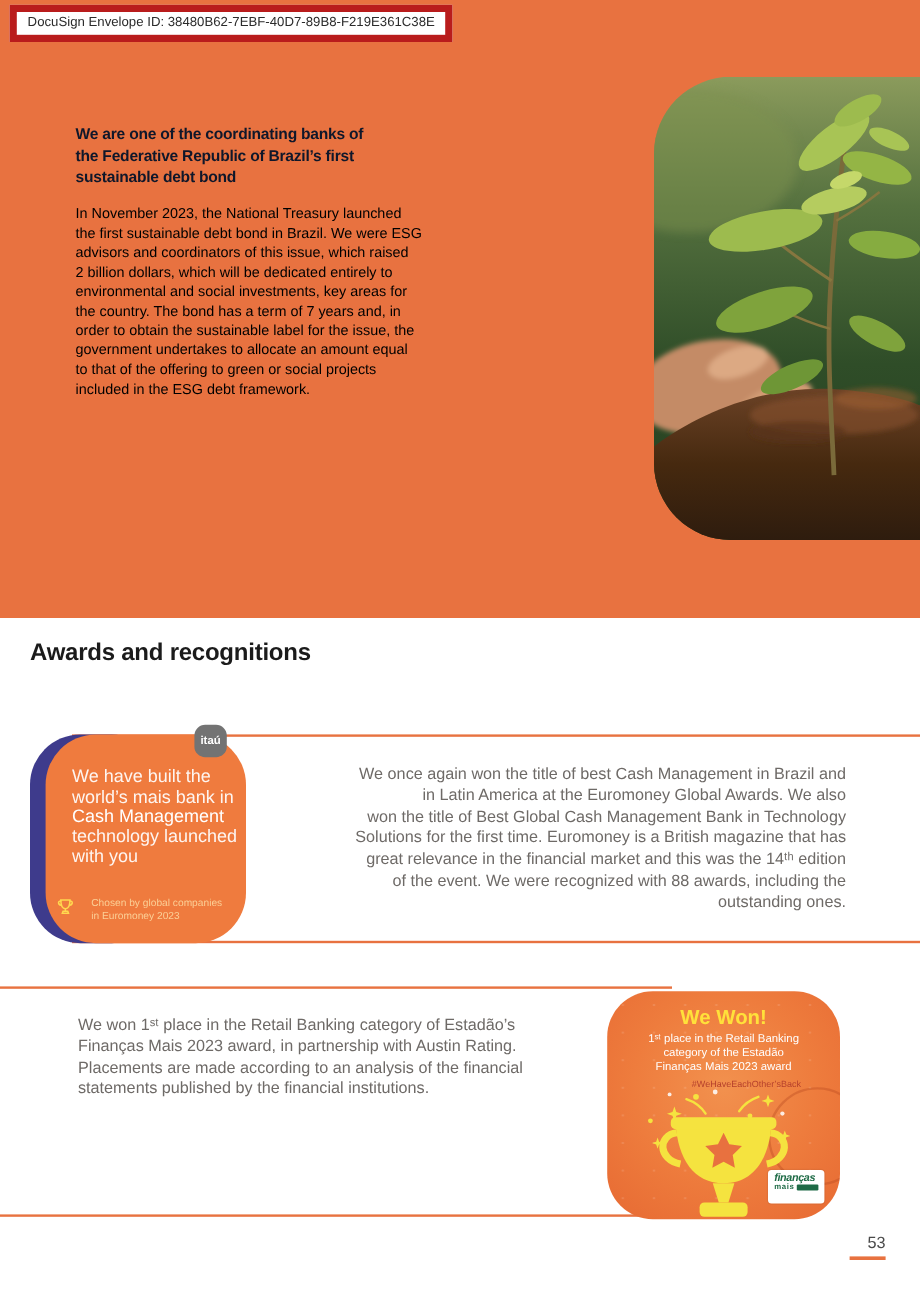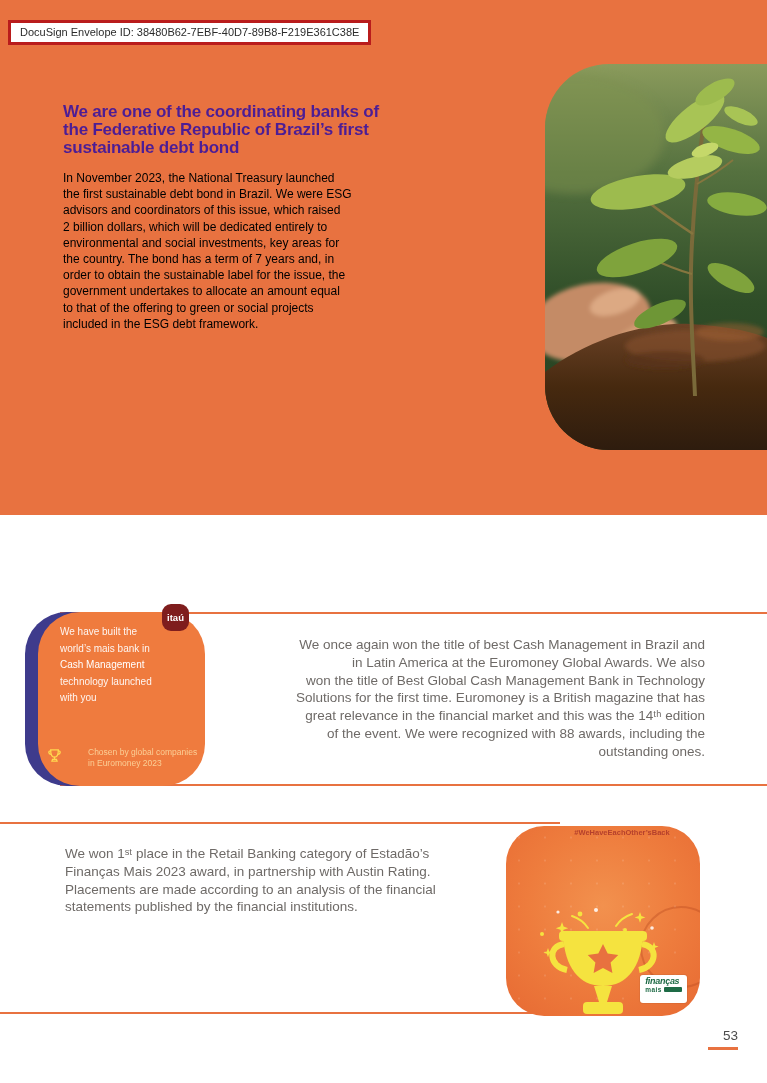--- a/index.html
+++ b/index.html
@@ -6,26 +6,26 @@
   .page{
     position:relative;width:767px;height:1083px;overflow:hidden;background:#fff;
     font-family:"Liberation Sans","DejaVu Sans",sans-serif;
   }
   .abs{position:absolute;}
   .lines{white-space:pre-line;}
 
   
   .hero{left:0;top:0;width:767px;height:515px;background:#E87240;}
   .docusign-bar{
-    left:8px;top:4px;background:#fff;border:3px solid #b91c1c;
-    padding:3px 9px 4px 9px;font-size:11px;color:#2b2b2b;white-space:nowrap;margin-top:16px;
+    left:8px;top:4px;background:#fff;border:6px solid #b91c1c;
+    padding:3px 9px 4px 9px;font-size:11px;color:#2b2b2b;white-space:nowrap;
   }
   .hero-text{left:63px;top:103px;width:330px;}
   .hero-heading{
-    font-size:17px;font-weight:700;line-height:18px;color:#4c1d95;letter-spacing:-0.2px;
+    font-size:13px;font-weight:700;line-height:18px;color:#0f172a;letter-spacing:-0.2px;
   }
   .hero-body{
     margin-top:13px;font-size:12px;line-height:16.2px;color:#000000;
   }
   .photo{
     left:545px;top:64px;width:222px;height:386px;border-radius:64px 0 0 64px;overflow:hidden;
   }
 
   
   .awards-heading{left:25px;top:533px;font-size:20px;font-weight:800;color:#1b1b1b;letter-spacing:-0.2px;}
@@ -34,47 +34,47 @@
   .rule-a2{left:60px;top:784px;width:707px;}
   .rule-b1{left:0;top:822px;width:560px;}
   .rule-b2{left:0;top:1012px;width:560px;}
 
   
   .card1{left:25px;top:612px;width:180px;height:174px;}
   .card1-navy{position:absolute;left:0;top:0;width:110px;height:174px;border-radius:42px;background:#3E3B8C;}
   .card1-face{position:absolute;left:13px;top:0;right:0;height:174px;border-radius:42px;background:#EF7B3E;}
   .itau-badge{
     position:absolute;top:-8px;right:16px;width:27px;height:27px;border-radius:9px;
-    background:#7f1d1d;color:#fff;font-size:9.5px;font-weight:700;
+    background:#737373;color:#fff;font-size:9.5px;font-weight:700;
     display:flex;align-items:center;justify-content:center;
   }
-  .card1-text{position:absolute;left:35px;top:12px;font-size:10px;line-height:16.5px;color:rgba(255,255,255,0.92);}
+  .card1-text{position:absolute;left:35px;top:28px;font-size:15px;line-height:16.5px;color:rgba(255,255,255,0.92);}
   .card1-text .bold{font-weight:400;color:#fff;}
-  .card1-foot{position:absolute;left:21px;bottom:17px;display:flex;align-items:flex-start;gap:25px;}
+  .card1-foot{position:absolute;left:21px;bottom:17px;display:flex;align-items:flex-start;gap:13px;}
   .card1-foot-text{font-size:8.5px;line-height:11px;color:#FBCF96;}
 
   .para1{left:260px;top:636px;width:445px;font-size:13.5px;line-height:17.8px;color:#6E6A67;text-align:right;}
   .para2{left:65px;top:845px;width:420px;font-size:13.5px;line-height:17.8px;color:#6E6A67;}
 
   
   .card2{
     left:506px;top:826px;width:194px;height:190px;border-radius:38px;overflow:hidden;
     background:radial-gradient(circle at 50% 42%, #F2914E 0%, #EE7C3D 52%, #E76A33 100%);
     text-align:center;
   }
   .card2-speckle{
     position:absolute;inset:0;
     background-image:radial-gradient(rgba(255,255,255,0.35) 1px, transparent 1.4px);
     background-size:26px 23px;opacity:.35;
   }
   .card2-ring{position:absolute;right:-22px;bottom:28px;width:78px;height:78px;border-radius:50%;
     border:2px solid rgba(180,70,30,0.35);}
   .card2-title{position:relative;margin-top:12px;font-size:17px;font-weight:800;color:#FFE13A;}
   .card2-sub{position:relative;margin-top:2px;font-size:9.5px;line-height:12.2px;color:#fff;}
-  .card2-hashtag{position:relative;margin-top:2px;font-size:7.5px;font-weight:700;color:#B5402C;padding-left:38px;}
+  .card2-hashtag{position:relative;margin-top:2px;font-size:7.5px;font-weight:400;color:#B5402C;padding-left:38px;}
   .card2-trophy{position:absolute;left:22px;bottom:-6px;}
   .financas-logo{
     position:absolute;right:13px;bottom:13px;background:#fff;border-radius:3px;
     padding:2px 5px 10px 5px;line-height:1;text-align:left;
     box-shadow:0 0 0 1px rgba(0,0,0,0.05);
   }
   .financas-top{font-size:9px;font-weight:800;font-style:italic;color:#1E6B46;letter-spacing:-0.3px;}
   .financas-bottom{display:flex;align-items:center;gap:2px;margin-top:1px;}
   .financas-mais{font-size:6.5px;font-weight:700;color:#1E6B46;letter-spacing:0.5px;}
   .financas-bar{width:18px;height:5px;background:#1E6B46;border-radius:1px;}
@@ -161,20 +161,21 @@
         <ellipse cx="150" cy="103" rx="28" ry="10" fill="#B5CC5F" transform="rotate(-14 150 103)"></ellipse>
         <ellipse cx="170" cy="28" rx="22" ry="9" fill="#9DBB4E" transform="rotate(-30 170 28)"></ellipse>
         <ellipse cx="196" cy="52" rx="18" ry="7" fill="#A8C455" transform="rotate(24 196 52)"></ellipse>
         <ellipse cx="115" cy="250" rx="28" ry="10" fill="#6E9636" transform="rotate(-24 115 250)"></ellipse>
         <ellipse cx="186" cy="214" rx="26" ry="10" fill="#7FA33C" transform="rotate(28 186 214)"></ellipse>
         <ellipse cx="160" cy="86" rx="14" ry="6" fill="#C5D86A" transform="rotate(-20 160 86)"></ellipse>
       </svg>
     </div>
   </div>
 
+  <div class="abs awards-heading">Awards and recognitions</div>
 
   <div class="abs rule rule-a1"></div>
   <div class="abs rule rule-a2"></div>
 
   <div class="abs card1">
     <div class="card1-navy"></div>
     <div class="card1-face"></div>
     <div class="itau-badge">
       <span>itaú</span>
     </div>
@@ -212,20 +213,24 @@
   <div class="abs rule rule-b2"></div>
 
   <div class="abs para2 lines">We won 1ˢᵗ place in the Retail Banking category of Estadão’s
 Finanças Mais 2023 award, in partnership with Austin Rating.
 Placements are made according to an analysis of the financial
 statements published by the financial institutions.</div>
 
   <div class="abs card2">
     <div class="card2-speckle"></div>
     <div class="card2-ring"></div>
+    <div class="card2-title">We Won!</div>
+    <div class="card2-sub lines">1ˢᵗ place in the Retail Banking
+category of the Estadão
+Finanças Mais 2023 award</div>
     <div class="card2-hashtag">#WeHaveEachOther’sBack</div>
 
     <svg class="card2-trophy" width="150" height="118" viewBox="0 0 150 118">
       <g fill="#F5E33F">
         <path d="M34,18 l1.6,4.6 L40.2,24.2 l-4.6,1.6 L34,30.4 l-1.6,-4.6 L27.8,24.2 l4.6,-1.6 Z"></path>
         <path d="M112,8 l1.4,4 L117.4,13.4 l-4,1.4 L112,18.8 l-1.4,-4 L106.6,13.4 l4,-1.4 Z"></path>
         <path d="M20,44 l1.2,3.4 L24.6,48.6 l-3.4,1.2 L20,53.2 l-1.2,-3.4 L15.4,48.6 l3.4,-1.2 Z"></path>
         <path d="M126,38 l1.2,3.4 L130.6,42.6 l-3.4,1.2 L126,47.2 l-1.2,-3.4 L121.4,42.6 l3.4,-1.2 Z"></path>
         <circle cx="52" cy="10" r="2.4"></circle>
         <circle cx="97" cy="26" r="2"></circle>

